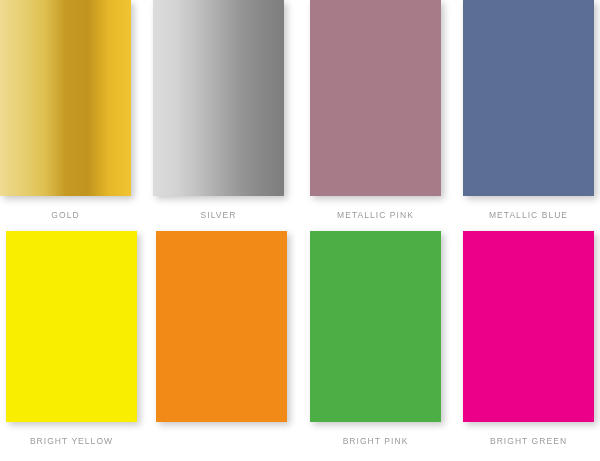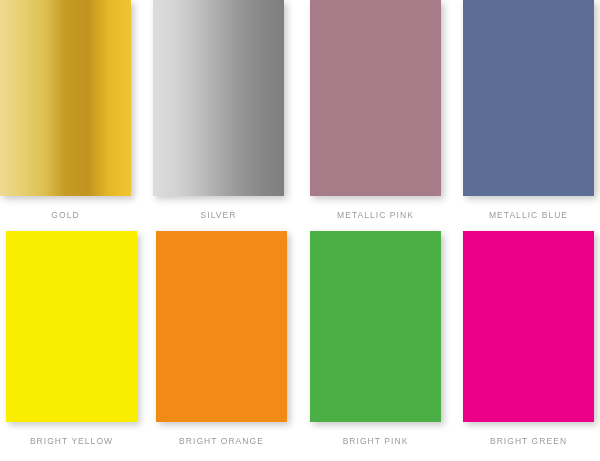--- a/index.html
+++ b/index.html
@@ -85,21 +85,20 @@
     <div class="swatch-label" style="color: rgb(154, 154, 154);">METALLIC BLUE</div>
   </div>
 
   <div class="swatch-cell row-1 col-0">
     <div class="swatch-chip" style="background: rgb(249, 237, 0);"></div>
     <div class="swatch-label" style="color: rgb(154, 154, 154);">BRIGHT YELLOW</div>
   </div>
 
   <div class="swatch-cell row-1 col-1">
     <div class="swatch-chip" style="background: rgb(241, 138, 23);"></div>
-    <div class="swatch-label" style="color: rgb(154, 154, 154);">BRIGHT ORANGE</div>
   </div>
 
   <div class="swatch-cell row-1 col-2">
     <div class="swatch-chip" style="background: rgb(76, 175, 69);"></div>
     <div class="swatch-label" style="color: rgb(154, 154, 154);">BRIGHT PINK</div>
   </div>
 
   <div class="swatch-cell row-1 col-3">
     <div class="swatch-chip" style="background: rgb(237, 0, 137);"></div>
     <div class="swatch-label" style="color: rgb(154, 154, 154);">BRIGHT GREEN</div>

